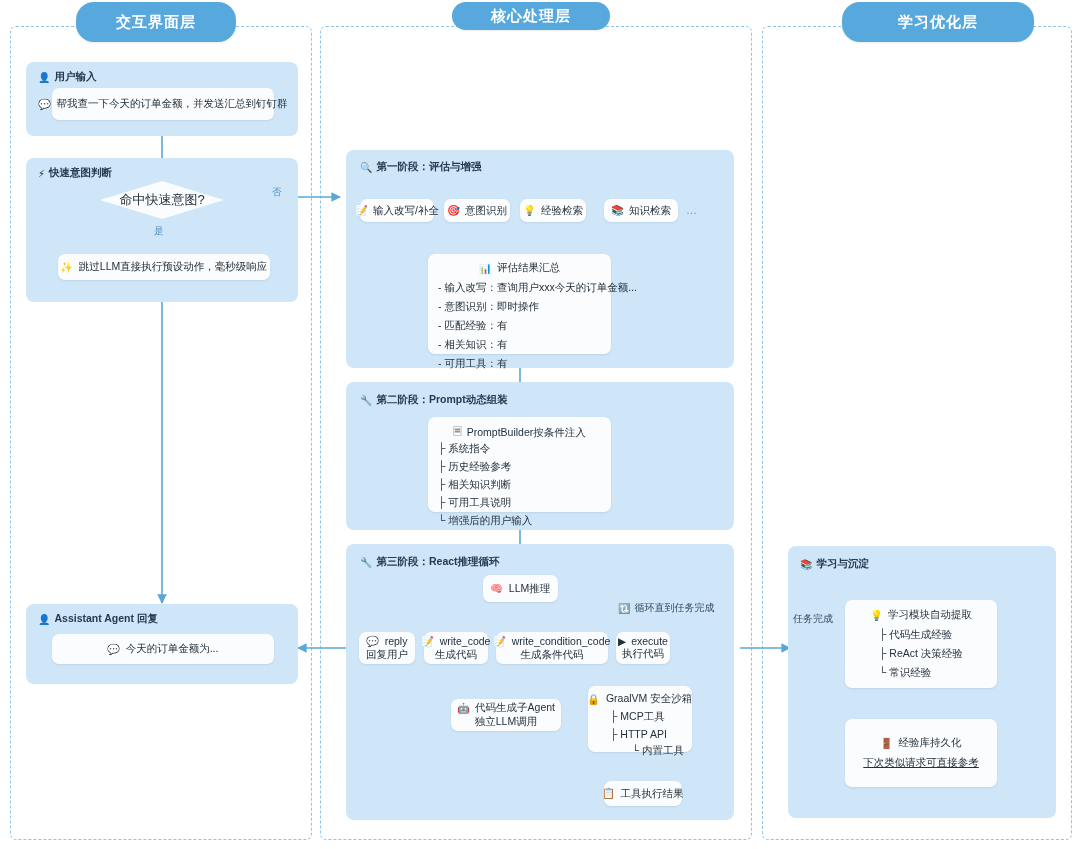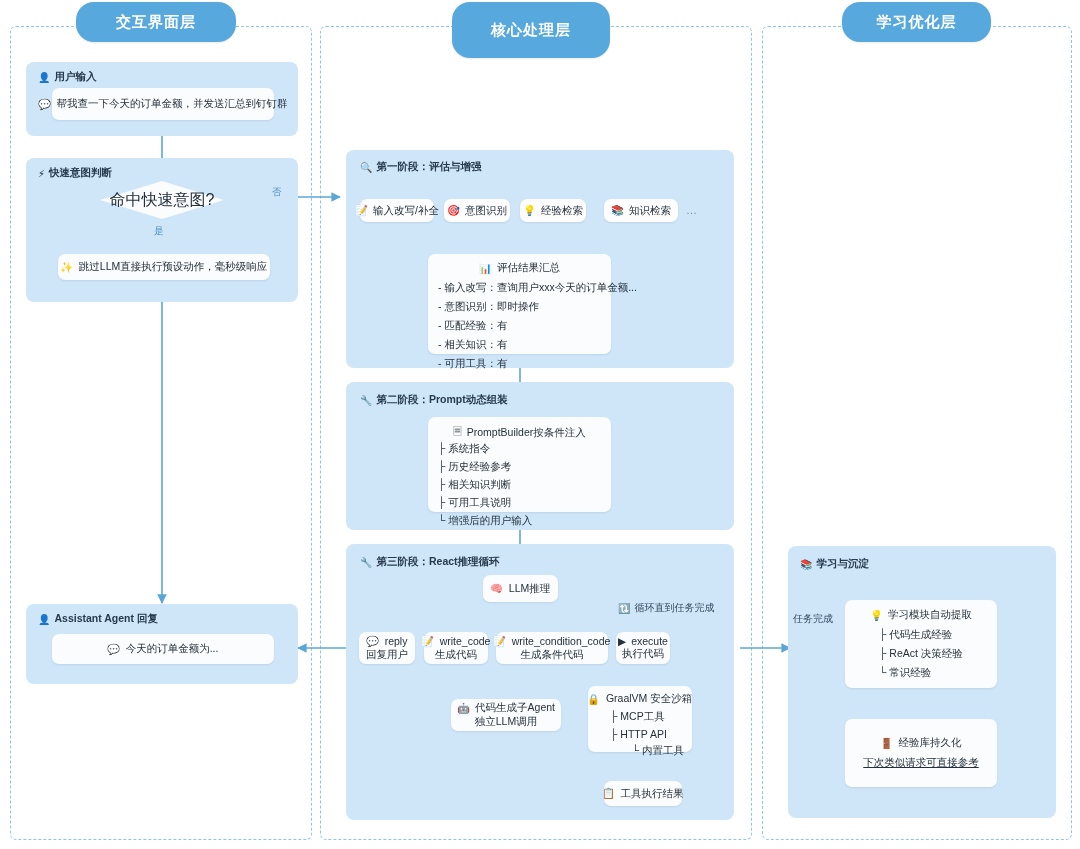--- a/index.html
+++ b/index.html
@@ -47,21 +47,21 @@
     font-size:10.5px;color:#24313d;white-space:nowrap;
   }
   .diamond{
     position:absolute;z-index:3;display:flex;align-items:center;justify-content:center;
   }
   .diamond .shape{
     position:absolute;inset:0;background:#fbfcfd;
     clip-path:polygon(50% 0%,100% 50%,50% 100%,0% 50%);
     box-shadow:0 1px 2px rgba(40,70,100,.10);
   }
-  .diamond span{position:relative;font-size:16px;color:#24313d;white-space:nowrap;}
+  .diamond span{position:relative;font-size:13px;color:#24313d;white-space:nowrap;}
 
   .listcard{
     position:absolute;background:#fbfcfd;border-radius:7px;z-index:3;
     box-shadow:0 1px 2px rgba(40,70,100,.10);
     font-size:10.5px;color:#24313d;box-sizing:border-box;
   }
   .listcard .hd{display:flex;align-items:center;justify-content:center;gap:5px;white-space:nowrap;}
   .listcard .li{white-space:nowrap;}
 
   .edgelabel{
@@ -131,24 +131,24 @@
     </g>
   </svg>
 
   <div class="lane" style="left:10px;top:26px;width:300px;height:812px;"></div>
   <div class="lane" style="left:320px;top:26px;width:430px;height:812px;"></div>
   <div class="lane" style="left:762px;top:26px;width:308px;height:812px;"></div>
 
   <div class="lane-title" style="left:76px;top:2px;width:160px;height:40px;">
     <span>交互界面层</span>
   </div>
-  <div class="lane-title" style="left:452px;top:2px;width:158px;height:56px;">
+  <div class="lane-title" style="left:452px;top:2px;width:158px;height:28px;">
     <span>核心处理层</span>
   </div>
-  <div class="lane-title" style="left:842px;top:2px;width:149px;height:40px;text-align:right;">
+  <div class="lane-title" style="left:842px;top:2px;width:192px;height:40px;text-align:right;">
     <span>学习优化层</span>
   </div>
 
   <div class="panel" style="left:26px;top:62px;width:272px;height:74px;"></div>
   <div class="panel-label" style="left:38px;top:70px;">
     <span class="ic">👤</span>
     <span>用户输入</span>
   </div>
   <div class="card" style="left:52px;top:88px;width:222px;height:32px;">
     <div class="row">

